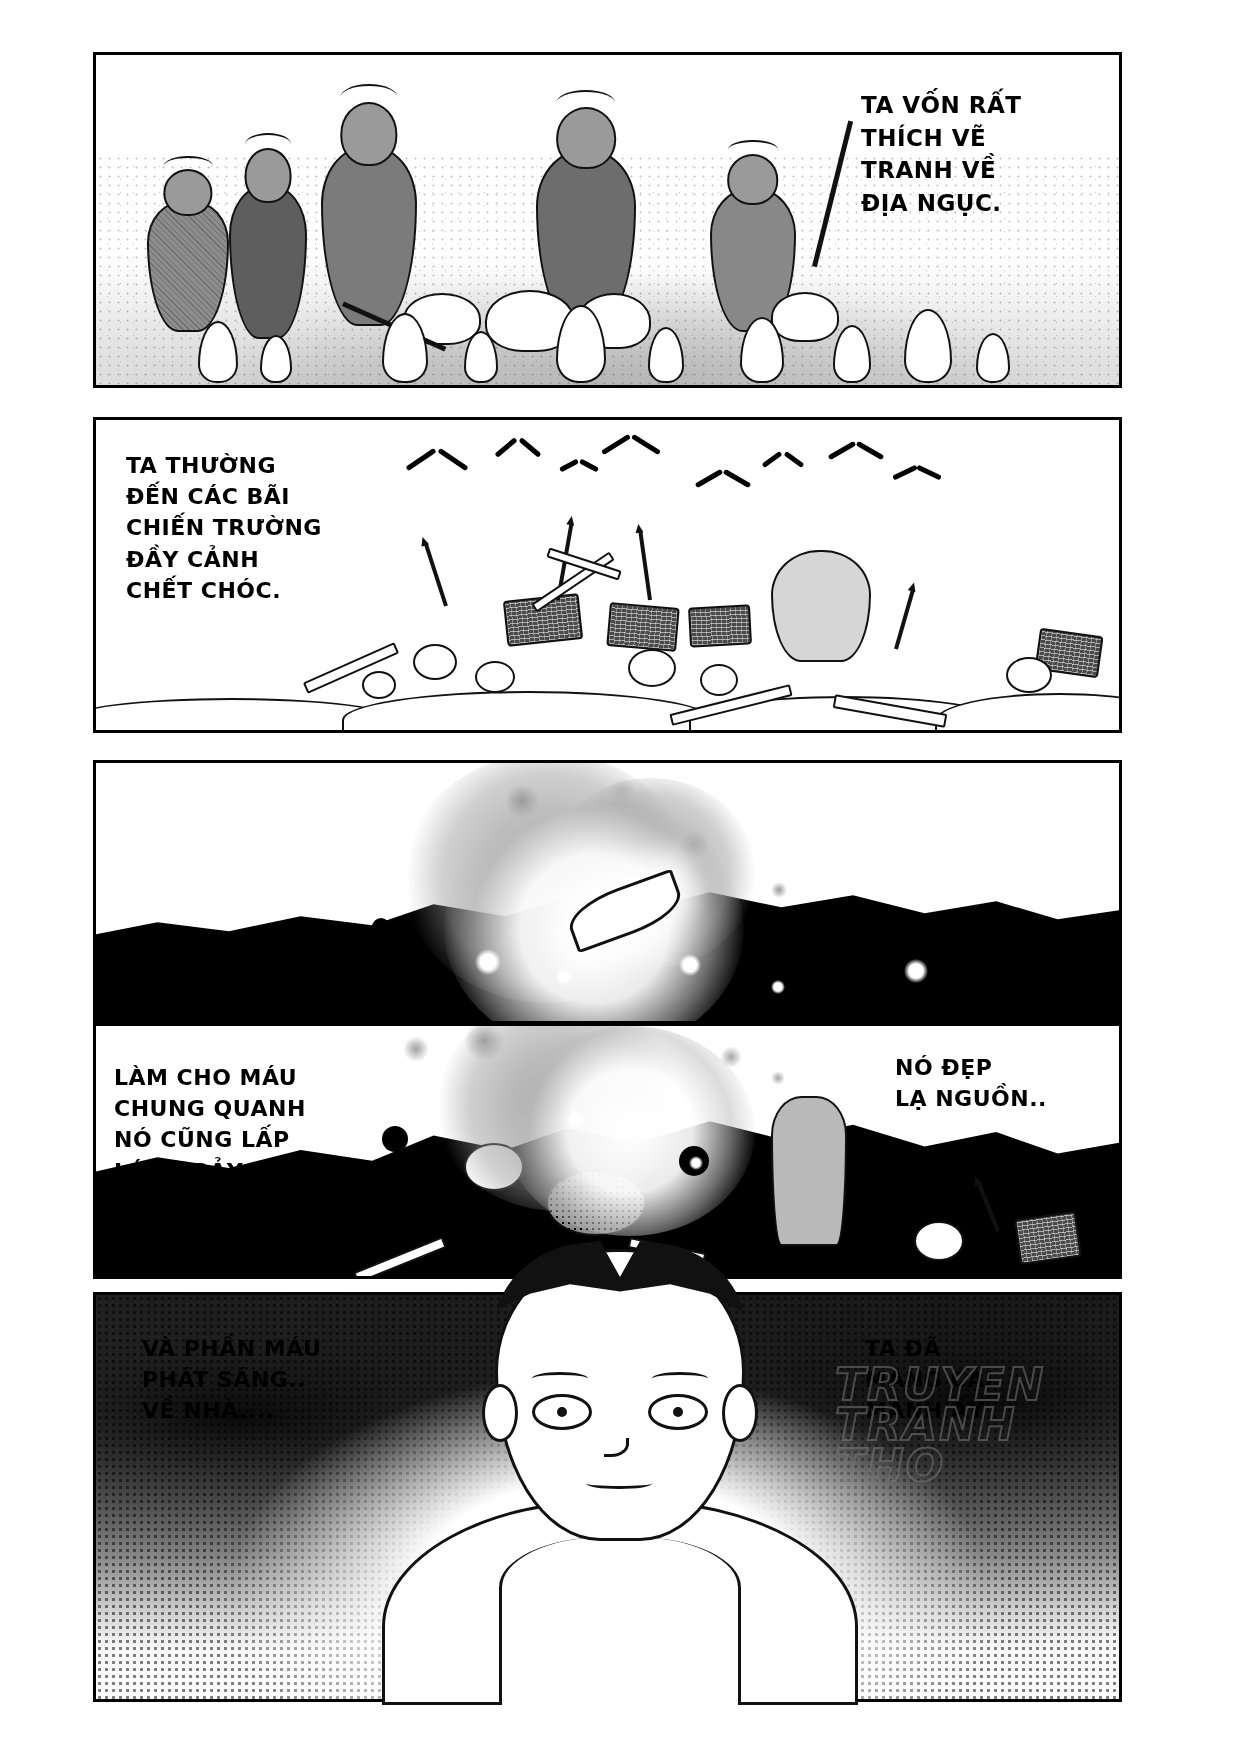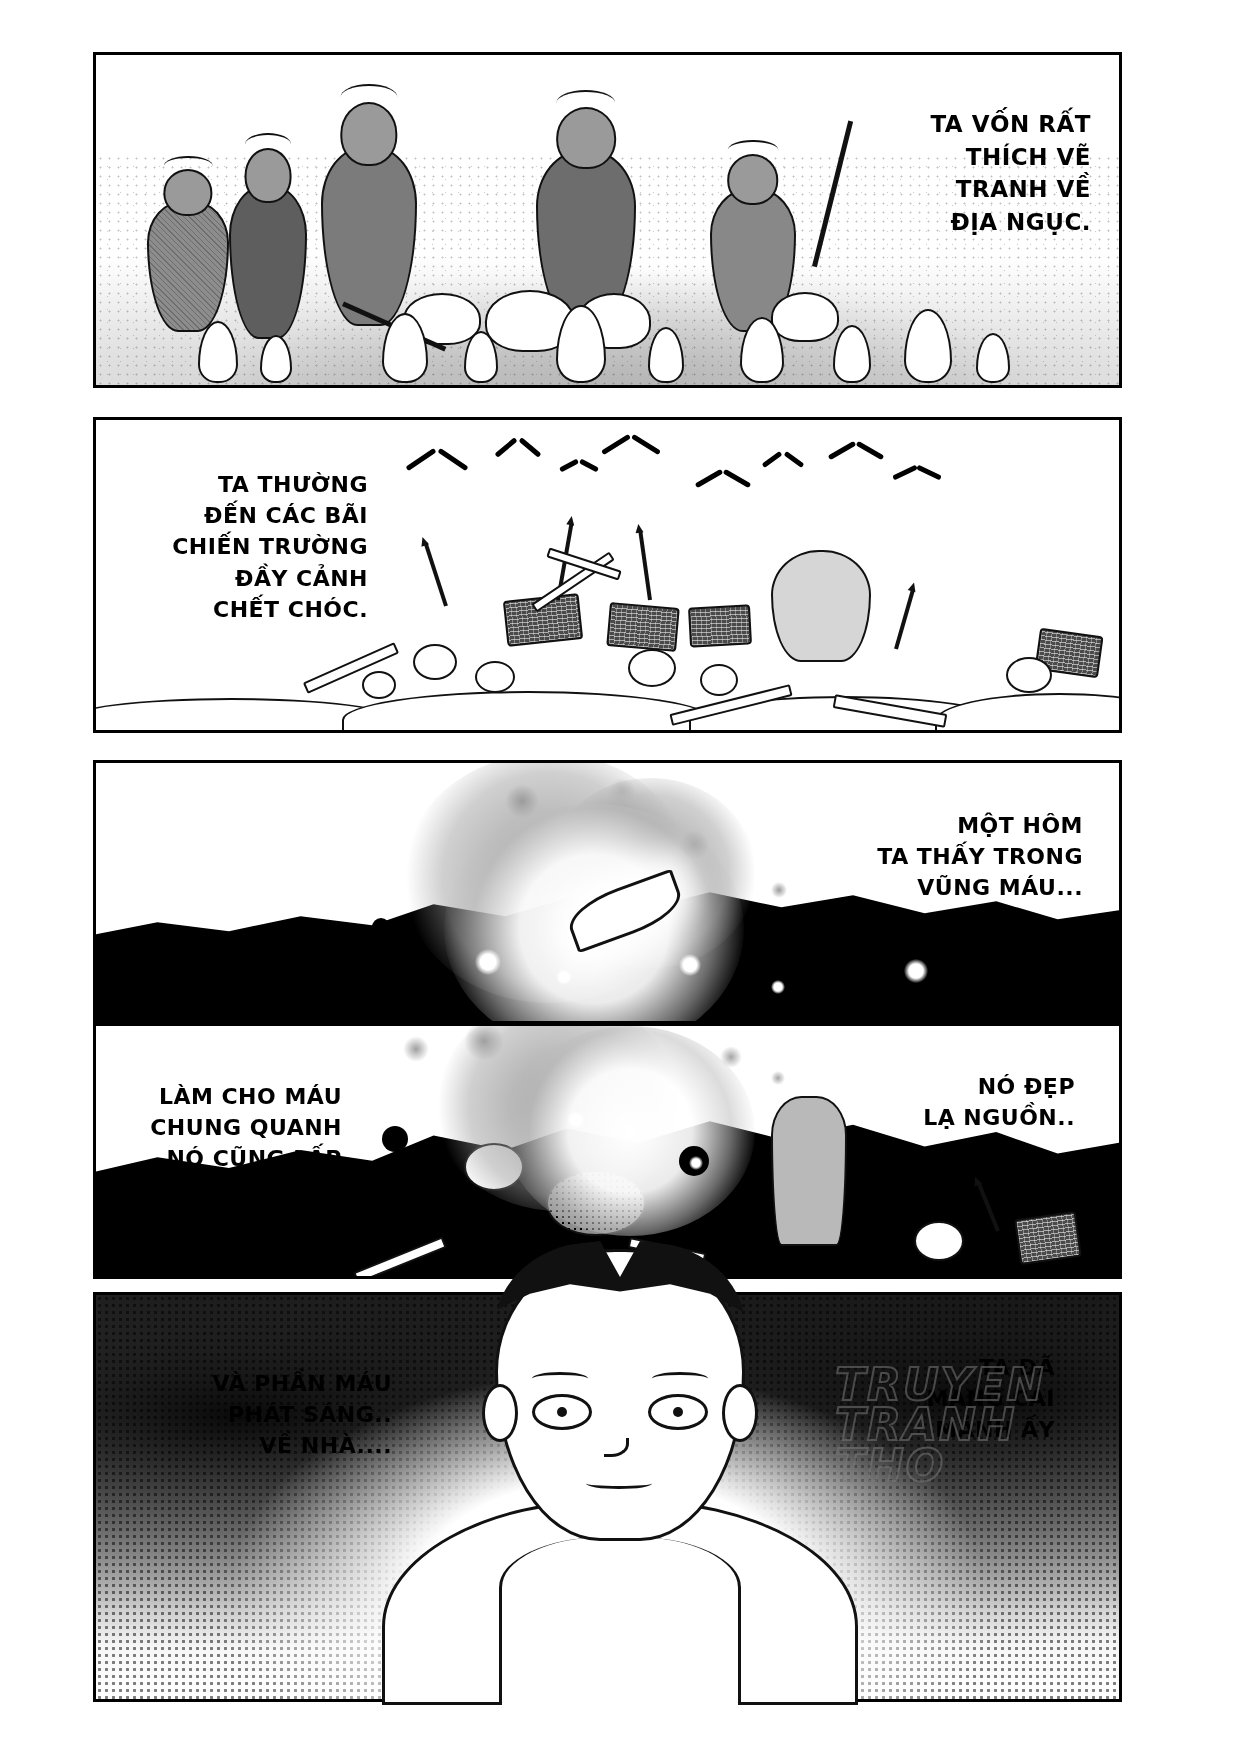--- a/index.html
+++ b/index.html
@@ -32,21 +32,21 @@
   .caption {
     position: absolute;
     font-family: "DejaVu Sans", sans-serif;
     font-weight: 700;
     color: #000000;
     line-height: 1.42;
     letter-spacing: 0.5px;
     white-space: pre-line;
     z-index: 40;
   }
-  .cap-center { text-align: right; margin-top: 19px; }
+  .cap-center { text-align: left; }
 
   
   .art {
     position: absolute;
     inset: 0;
     z-index: 5;
   }
 
   
   .p1-ground {
@@ -511,23 +511,20 @@
       <div class="bsparkle" style="left:37%; top:72%; width:26px; height:26px;"></div>
       <div class="bsparkle" style="left:45%; top:80%; width:16px; height:16px;"></div>
       <div class="bsparkle" style="left:57%; top:74%; width:22px; height:22px;"></div>
       <div class="bsparkle" style="left:66%; top:84%; width:14px; height:14px;"></div>
       <div class="bsparkle" style="left:79%; top:76%; width:24px; height:24px;"></div>
       <div class="blackdot" style="left:27%; top:60%; width:18px; height:18px;"></div>
       <div class="blackdot" style="left:71%; top:66%; width:14px; height:14px;"></div>
     </div>
 
 
-    <div class="caption cap-center" style="right:36px; top:28px; width:240px; font-size:22px;">MỘT HÔM
-TA THẤY TRONG
-VŨNG MÁU...</div>
   </div>
 
   <div class="panel" style="left:93px; top:1023px; width:1023px; height:250px;">
     <div class="art">
       <div class="p3-black" style="height:72%;"></div>
 
       <div class="greyblob" style="left:33%; top:-10%; width:250px; height:210px;"></div>
       <div class="glow" style="left:40%; top:0%; width:250px; height:210px;"></div>
 
       <div class="bsparkle" style="left:30%; top:4%;  width:26px; height:26px; background:radial-gradient(circle,#9f9f9f 0%,rgba(255,255,255,0) 70%);"></div>
@@ -559,21 +556,21 @@
     <div class="caption cap-center" style="right:44px; top:26px; width:180px; font-size:22px;">NÓ ĐẸP
 LẠ NGUỒN..</div>
   </div>
 
   <div class="panel" style="left:93px; top:1292px; width:1023px; height:404px;">
     <div class="art">
       <div class="p5-dark"></div>
       <div class="halftone"></div>
     </div>
 
-    <div class="caption cap-center" style="left:46px; top:54px; width:250px; font-size:22px;">VÀ PHẦN MÁU
+    <div class="caption cap-center" style="left:46px; top:38px; width:250px; font-size:22px;">VÀ PHẦN MÁU
 PHÁT SÁNG..
 VỀ NHÀ....</div>
 
     <div class="caption cap-center" style="right:64px; top:38px; width:190px; font-size:22px;">TA ĐÃ
 MANG CÁI
 MẢNH ẤY</div>
 
     <div class="watermark" style="right:34px; top:70px; width:250px; font-size:44px;">
       <div>TRUYEN</div>
       <div>TRANH THO</div>

